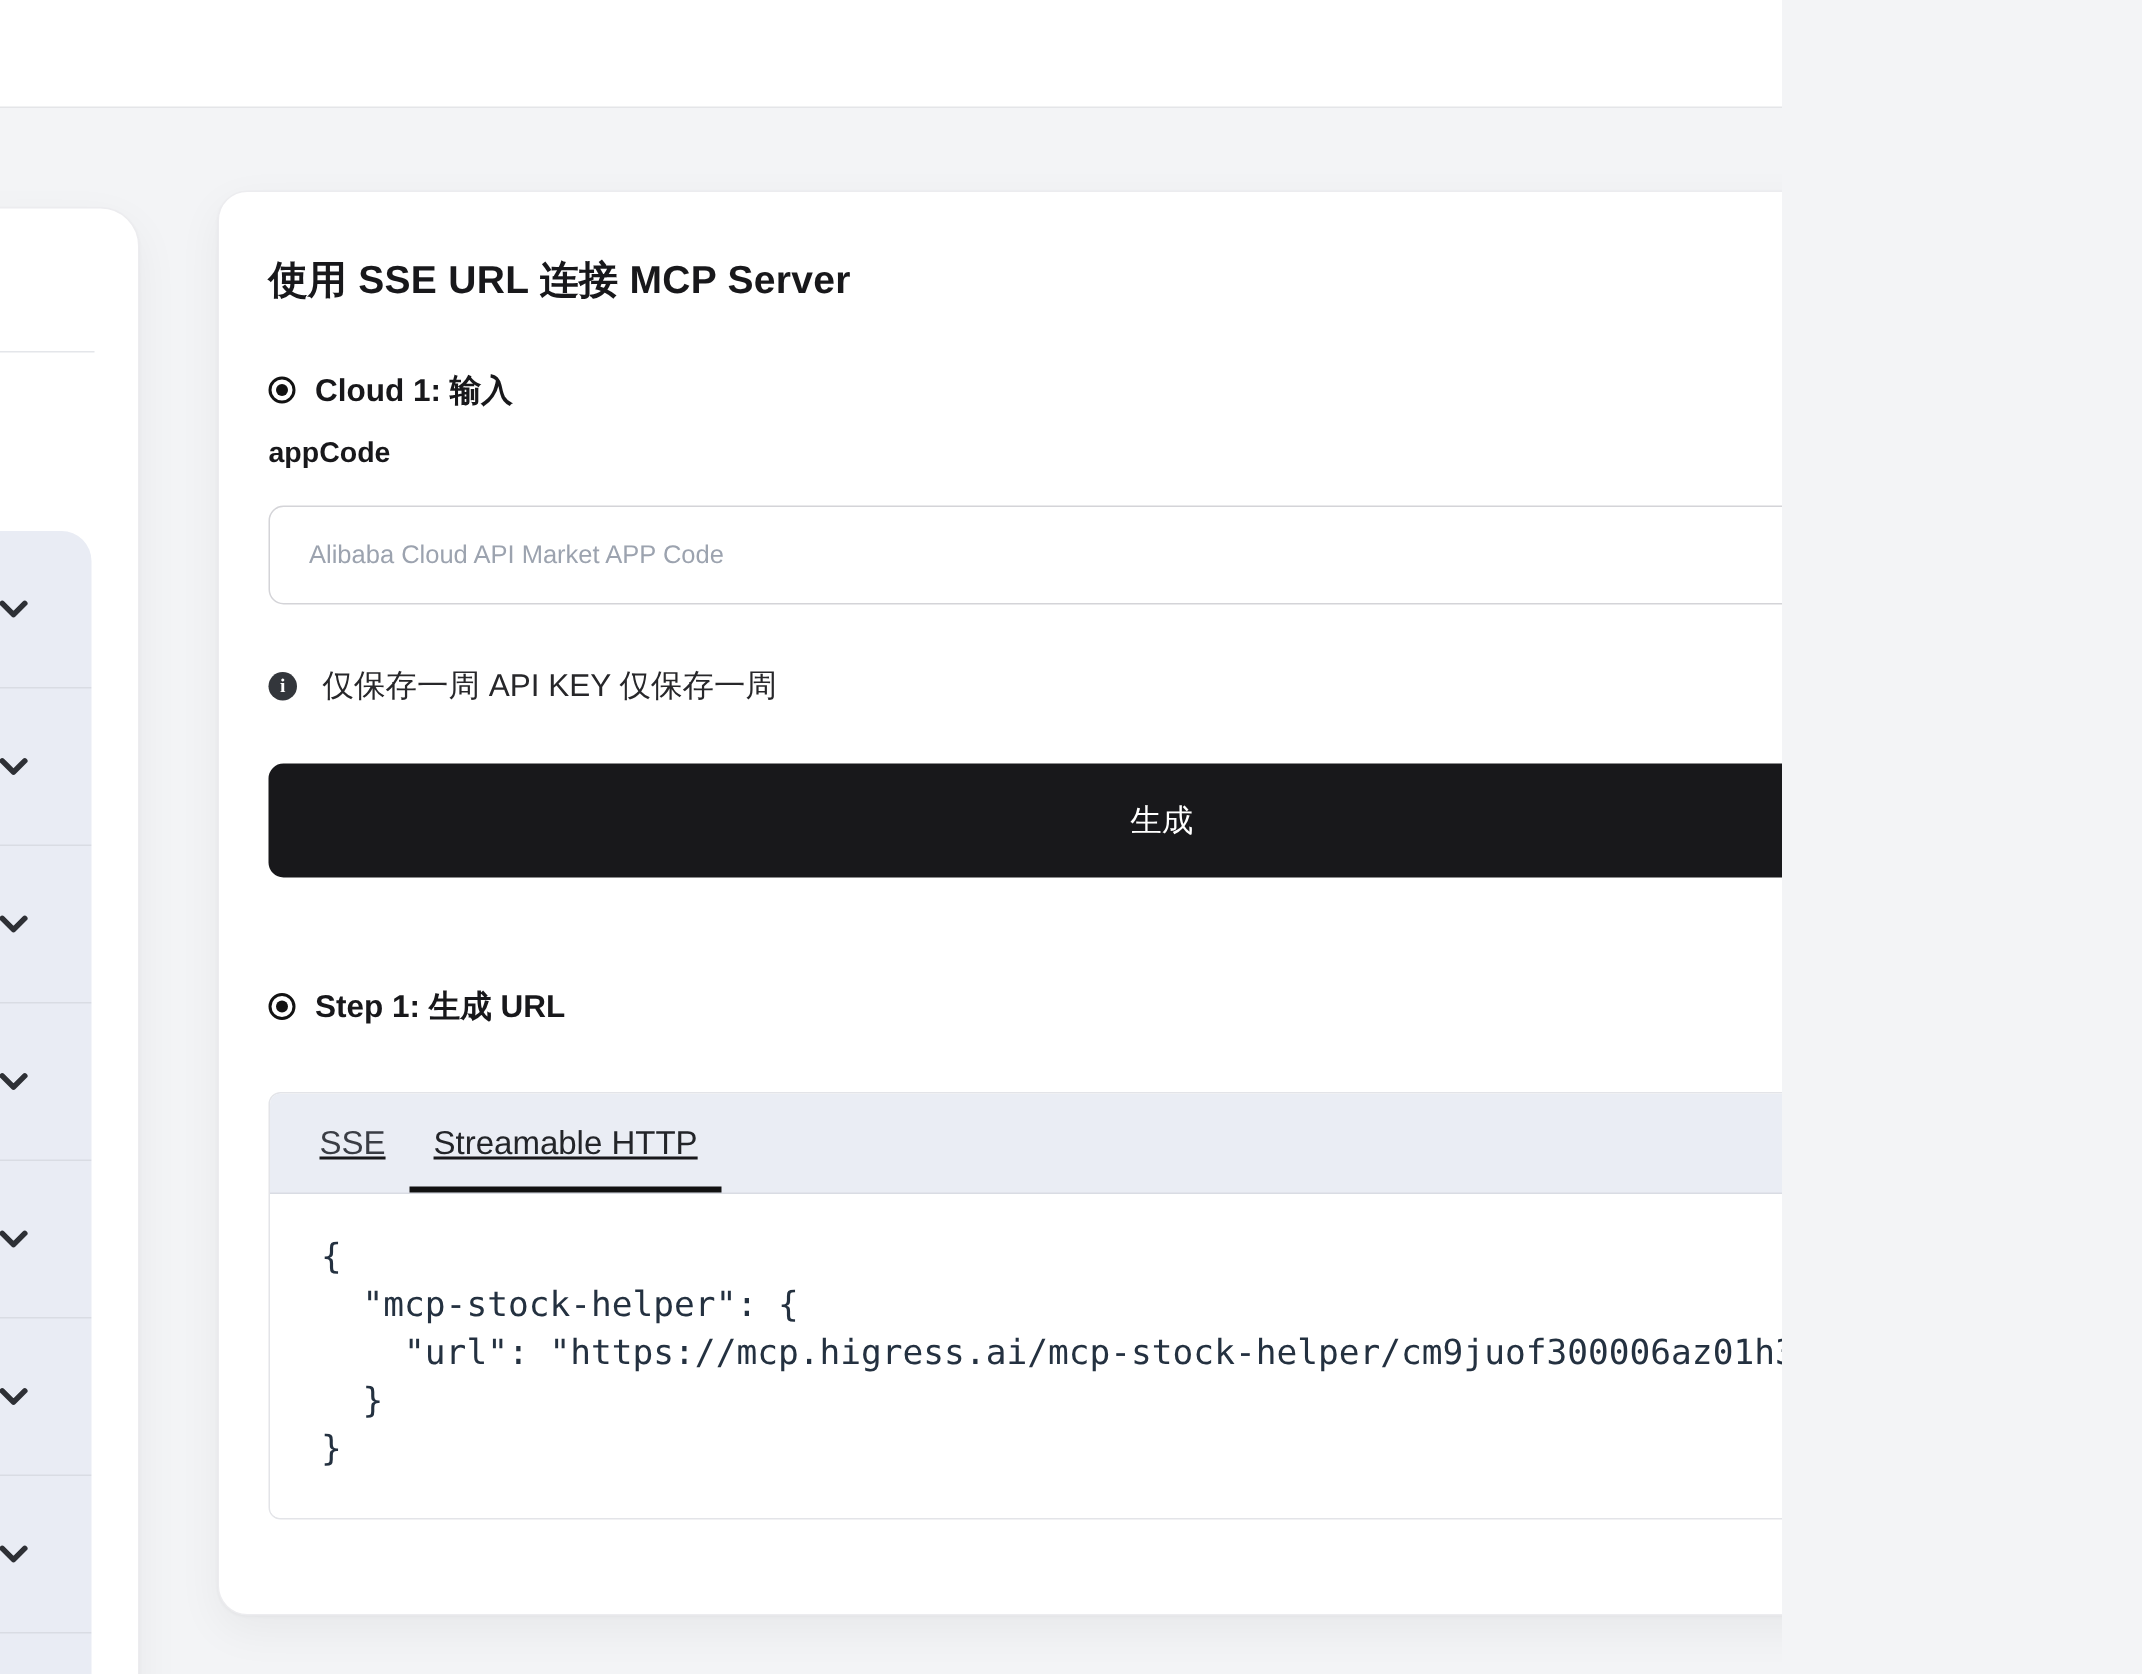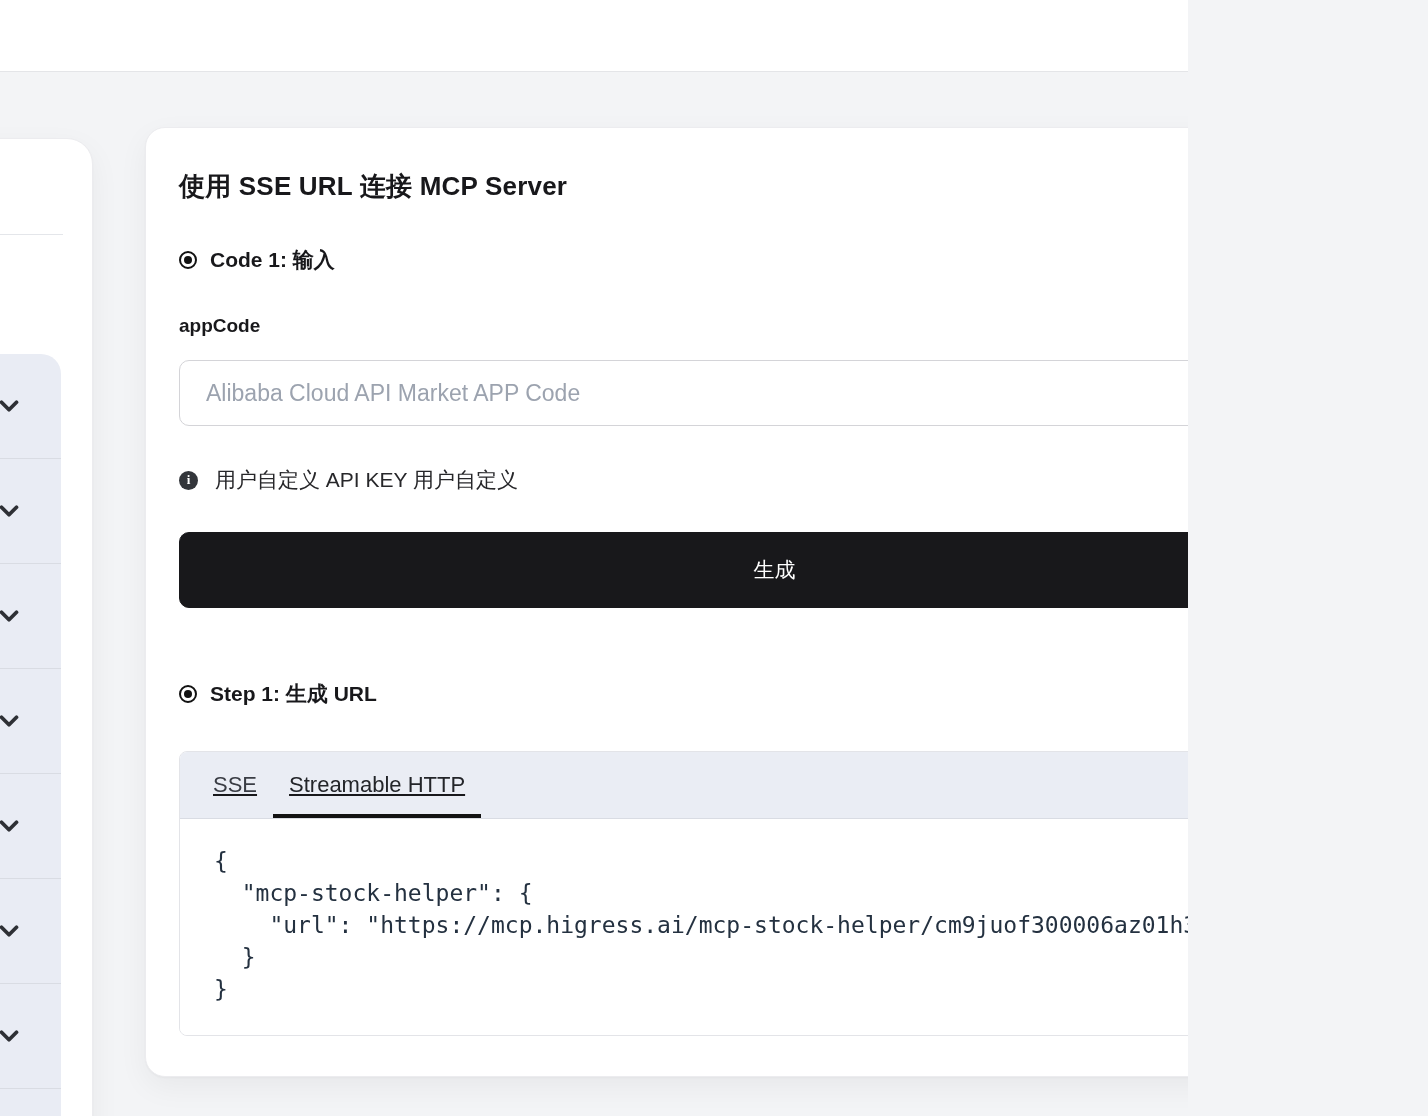--- a/index.html
+++ b/index.html
@@ -47,26 +47,26 @@
   .panel-title { font-size:26px; font-weight:700; letter-spacing:.2px; color:#18181b; }
 
   .step-row { display:flex; align-items:center; gap:13px; margin-top:42px; }
   .step-label { font-size:21px; font-weight:700; color:#18181b; }
   .bullseye {
     width:18px; height:18px; border:2.5px solid #121212; border-radius:50%;
     display:inline-flex; align-items:center; justify-content:center; flex:0 0 auto;
   }
   .bullseye::after { content:""; width:8px; height:8px; border-radius:50%; background:#121212; }
 
-  .field-label { margin-top:41px; font-size:19px; font-weight:700; }
+  .field-label { margin-top:18px; font-size:19px; font-weight:700; }
 
   .text-input {
     margin-top:23px; width:100%; height:66px;
     border:1px solid #d4d4d8; border-radius:10px; background:#fff;
-    padding:0 26px; font-size:23px; color:#3b82f6; outline:none;
+    padding:0 26px; font-size:17px; color:#3b82f6; outline:none;
     font-family:"Liberation Sans","DejaVu Sans",sans-serif;
   }
   .text-input::placeholder { color:#9ca3af; }
 
   .hint-row { margin-top:40px; display:flex; align-items:center; gap:17px; }
   .info-icon {
     width:19px; height:19px; border-radius:50%; background:#33363b; color:#fff;
     display:inline-flex; align-items:center; justify-content:center;
     font-size:13px; font-weight:700; font-family:"Liberation Serif","DejaVu Serif",serif;
     flex:0 0 auto;
@@ -166,30 +166,30 @@
         
       </div>
     </div>
 
   <div class="card">
 
     <h1 class="panel-title">使用 SSE URL 连接 MCP Server</h1>
 
     <div class="step-row">
       <span class="bullseye"></span>
-      <span class="step-label">Code 1: 输入</span>
+      <span class="step-label">Cloud 1: 输入</span>
     </div>
 
     <div class="field-label">appCode</div>
 
     <input class="text-input" type="text" placeholder="Alibaba Cloud API Market APP Code" style="">
 
     <div class="hint-row">
       <span class="info-icon">i</span>
-      <span class="hint-text">用户自定义 API KEY 用户自定义</span>
+      <span class="hint-text">仅保存一周 API KEY 仅保存一周</span>
     </div>
 
     <div class="btn-row">
       <button class="btn btn-dark">生成</button>
     </div>
 
     <div class="step-row step2">
       <div class="step2-left">
         <span class="bullseye"></span>
         <span class="step-label">Step 1: 生成 URL</span>

